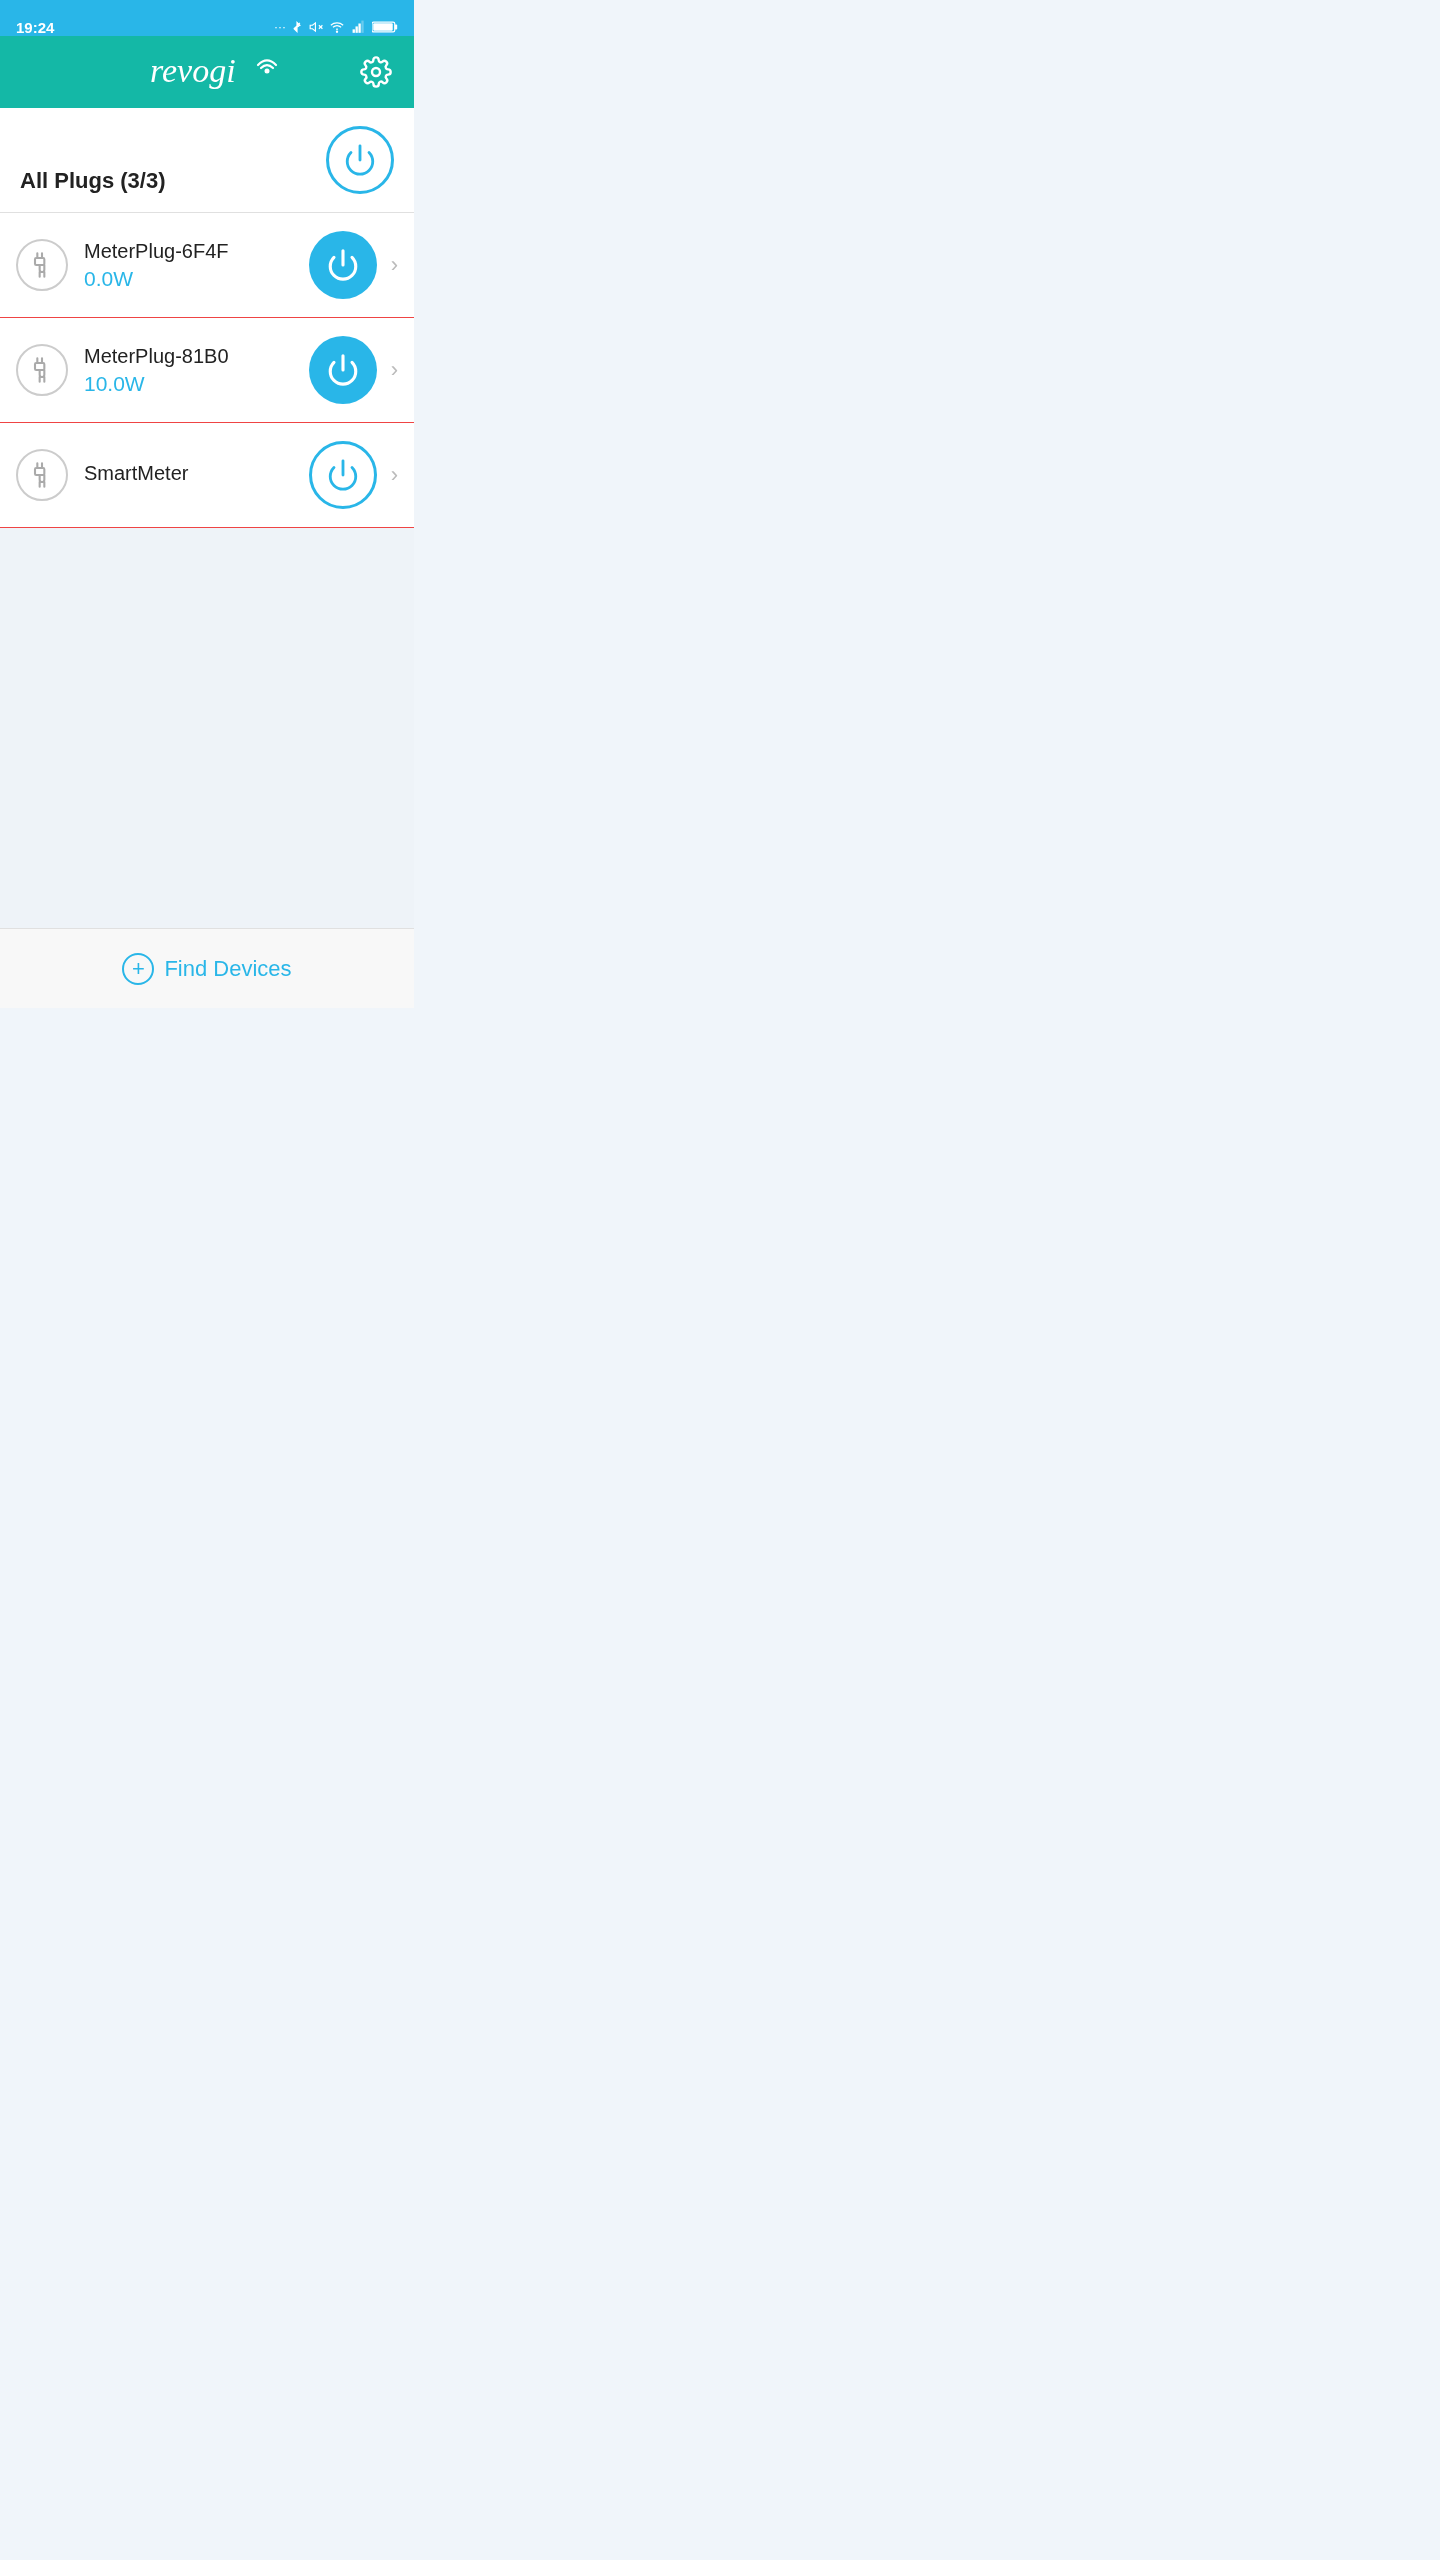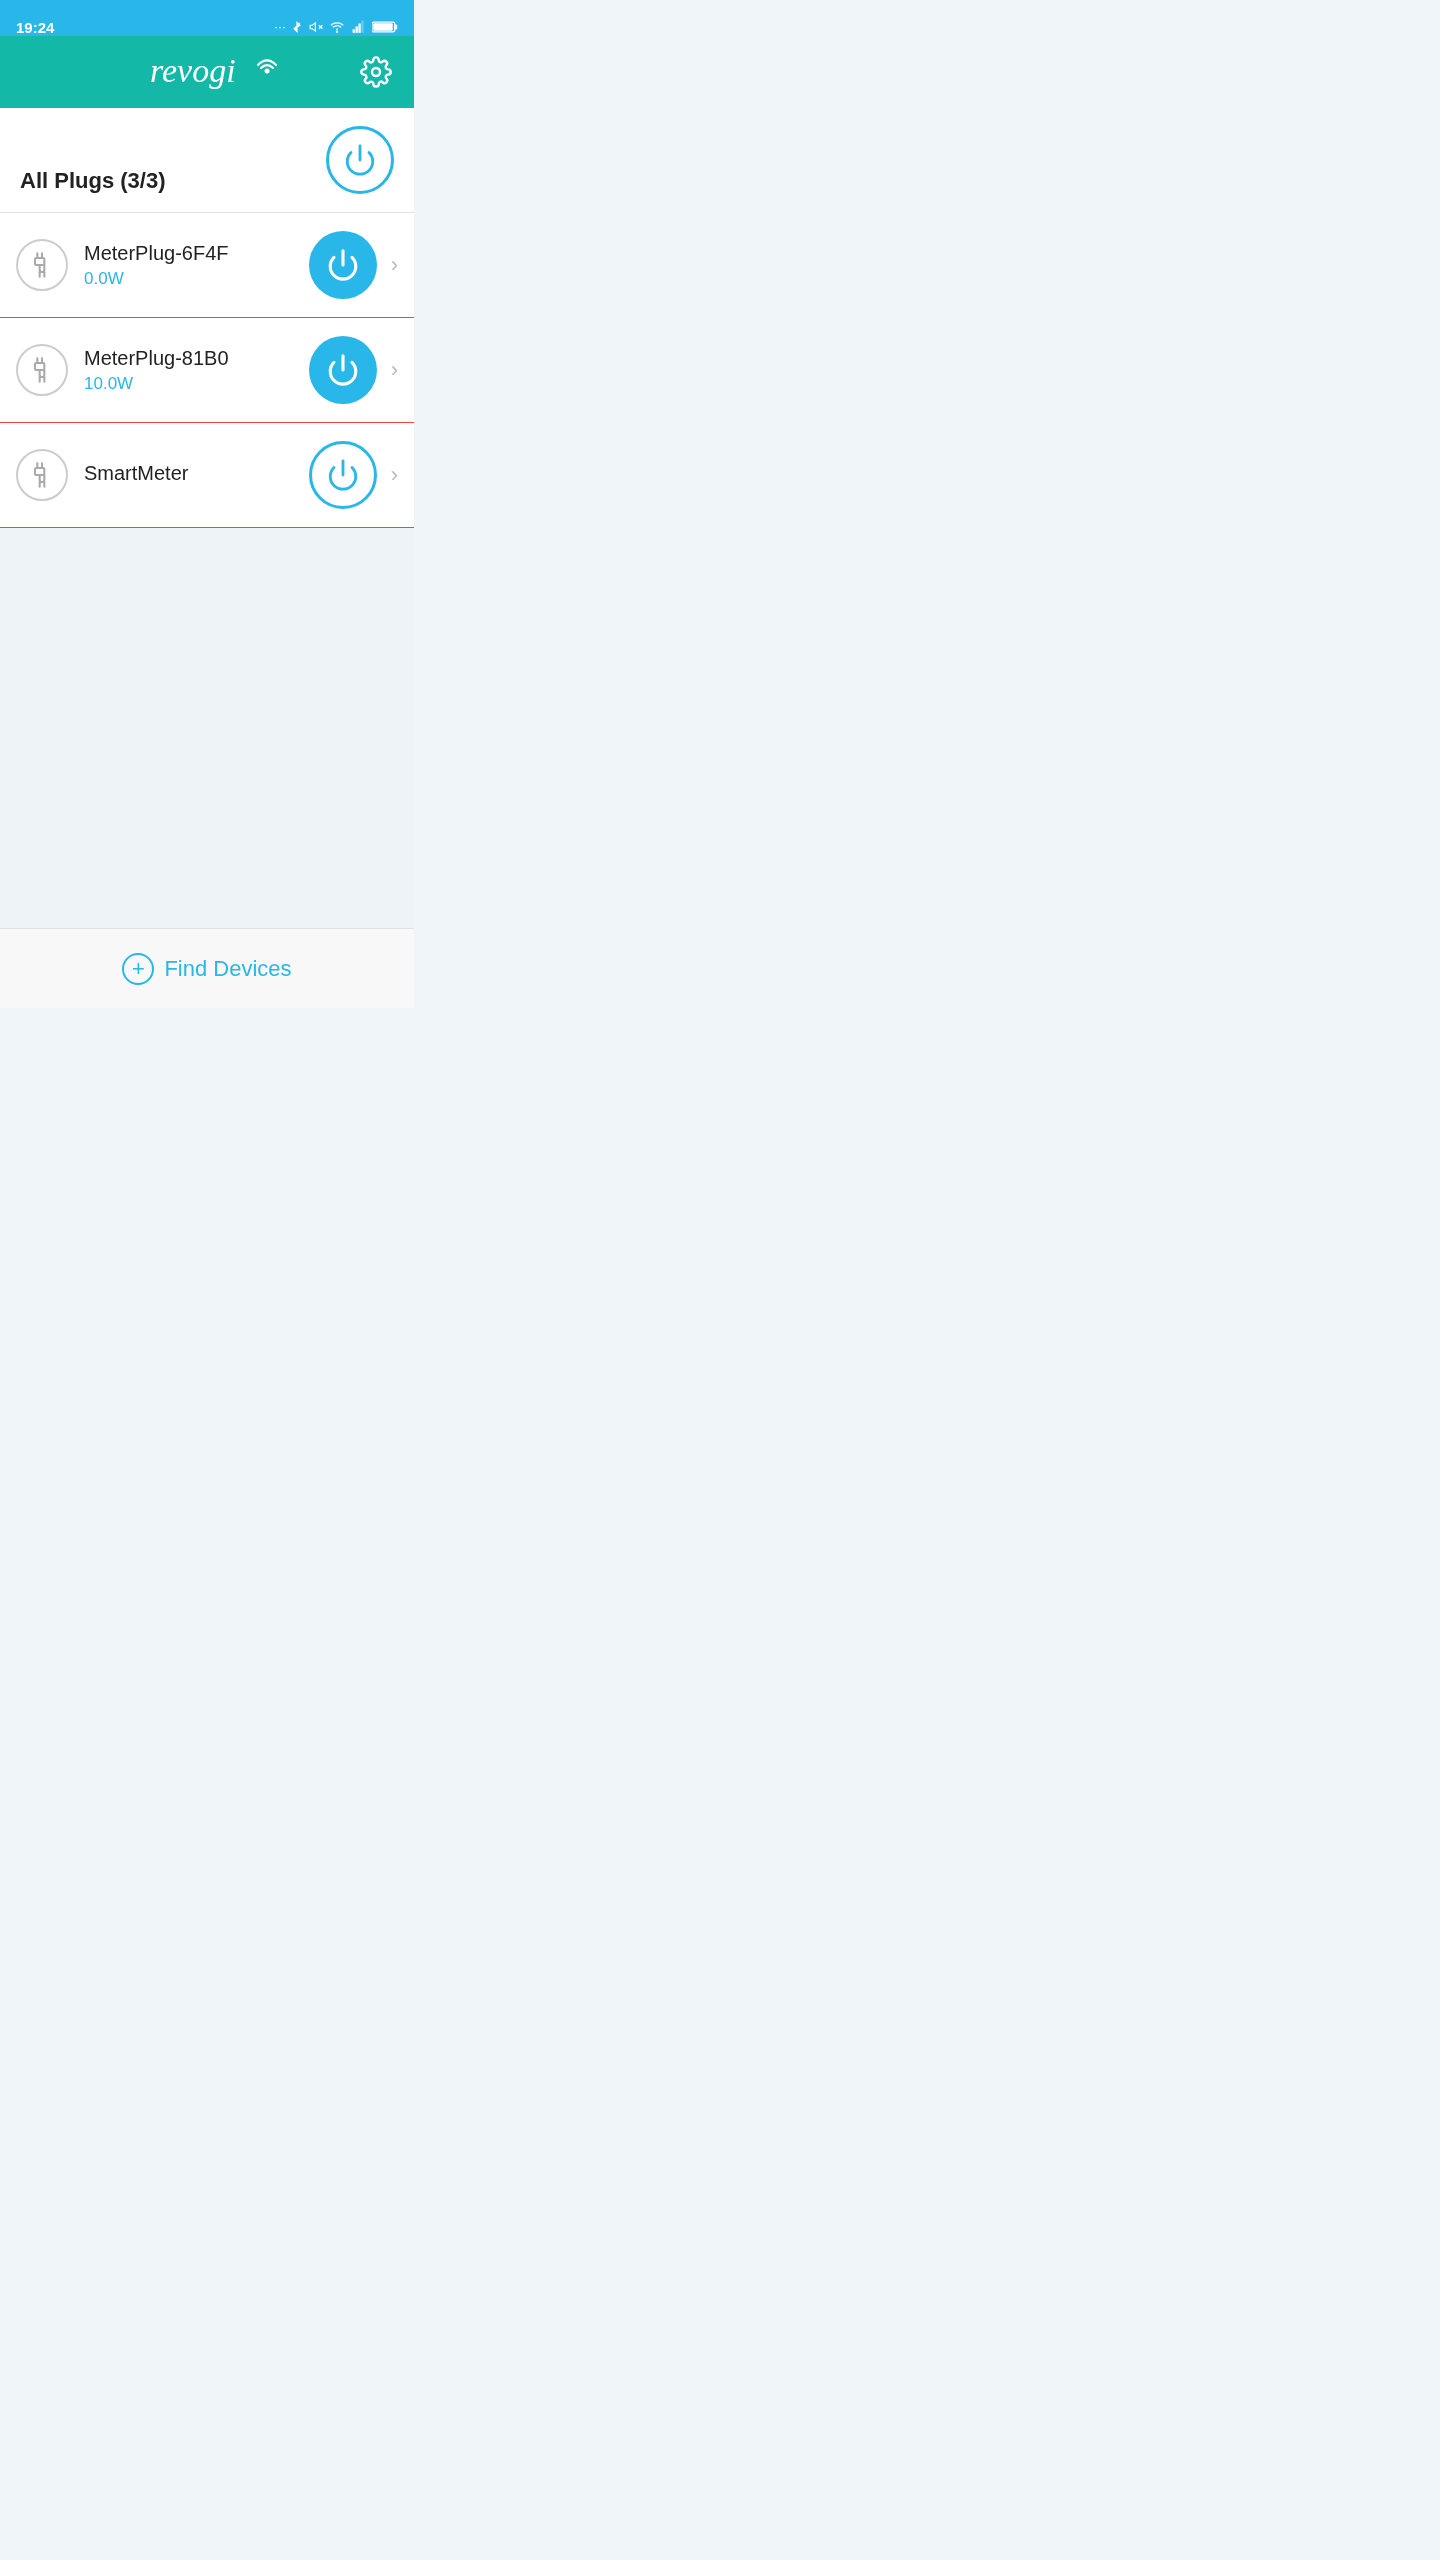--- a/index.html
+++ b/index.html
@@ -135,21 +135,21 @@
     .device-info {
       flex: 1;
     }
     .device-name {
       font-size: 20px;
       font-weight: 500;
       color: #222;
       margin-bottom: 4px;
     }
     .device-watts {
-      font-size: 17px;
+      font-size: 21px;
       color: #29b6e8;
       font-weight: 400;
     }
     .device-right {
       display: flex;
       align-items: center;
       gap: 8px;
     }
     .chevron {
       color: #bbb;

